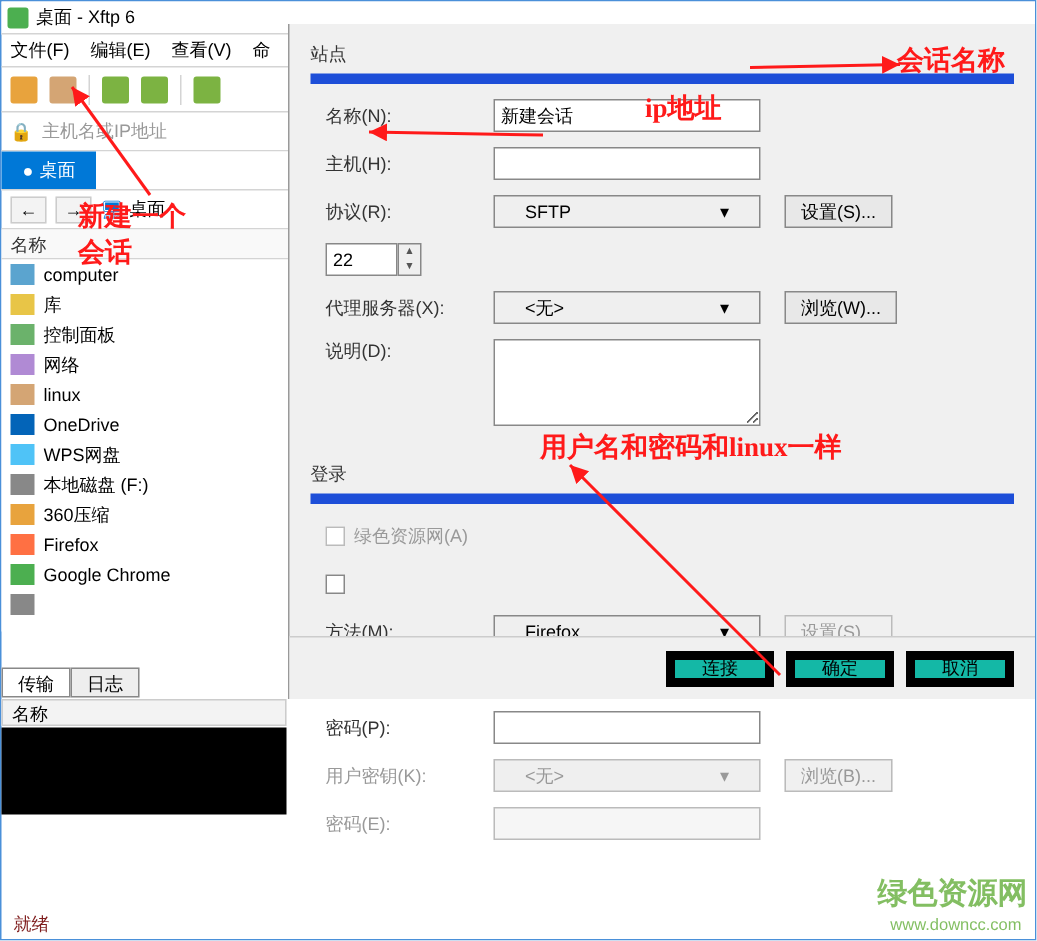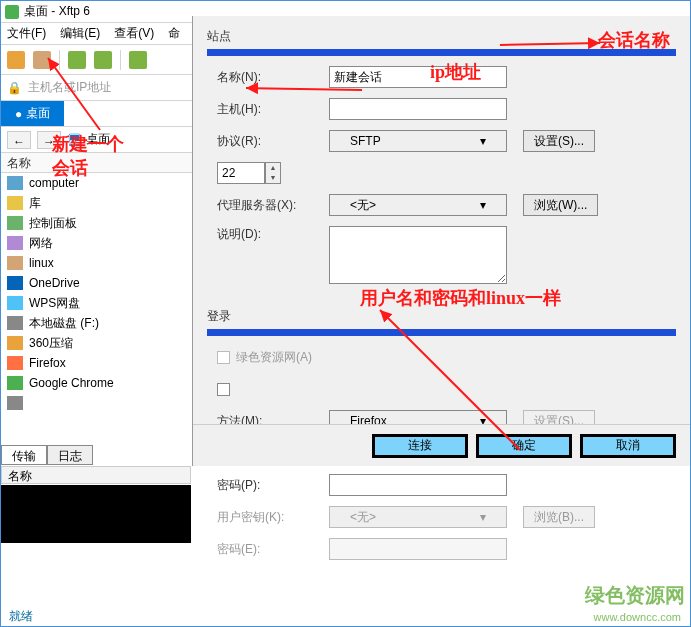--- a/index.html
+++ b/index.html
@@ -35,39 +35,39 @@
 .i-wps{background:#4fc3f7}
 .i-hdd{background:#888}
 .i-360{background:#e8a33d}
 .i-ff{background:#ff7043}
 .i-gc{background:#4caf50}
 .black{position:absolute;left:1px;top:445px;width:190px;height:103px;background:#000}
 .tabs2{position:absolute;left:1px;top:445px;display:flex;height:20px}
 .tabs2 .t{padding:2px 10px;border:1px solid #888;background:#eee}
 .tabs2 .t.act{background:#fff}
 .hdr2{position:absolute;left:1px;top:466px;width:190px;height:18px;background:#f3f3f3;border:1px solid #ccc;padding:1px 6px}
-.status{position:absolute;left:1px;bottom:1px;height:20px;padding:2px 8px;color:#0369a1}
+.status{position:absolute;left:1px;bottom:1px;height:20px;padding:2px 8px;color:#7f1d1d}
 .dlg{position:absolute;left:192px;top:16px;width:498px;height:450px;background:#f0f0f0;border-left:1px solid #999}
 .grp{margin:8px 14px}
 .grp-h{color:#333;padding:4px 0}
 .grp-body{border-top:7px solid #1d4ed8;padding:10px 4px 2px 10px}
 .row{display:flex;align-items:center;margin-bottom:10px;min-height:22px}
 .lbl{width:112px;color:#333}
 .lbl.dis{color:#999}
 .inp{height:22px;border:1px solid #888;background:#fff;padding:0 4px;flex:none}
 .sel{height:22px;border:1px solid #888;background:#efefef;padding:0 20px;display:flex;align-items:center;justify-content:space-between}
 .btn{height:22px;border:1px solid #888;background:#e8e8e8;padding:0 10px;display:flex;align-items:center;justify-content:center;min-width:72px}
 .btn.dis{color:#999;border-color:#bbb;background:#f0f0f0}
 .num{width:48px;height:22px;border:1px solid #888;background:#fff;padding:0 4px}
 .spin{width:16px;height:22px;border:1px solid #888;background:#efefef;display:flex;flex-direction:column}
 .spin div{flex:1;font-size:7px;text-align:center;line-height:9px;color:#555}
 .ta{width:178px;height:58px;border:1px solid #888;background:#fff}
 .chk{width:13px;height:13px;border:1px solid #888;background:#fff;margin-right:6px}
 .dlg-btns{position:absolute;left:0;right:0;bottom:0;height:42px;border-top:1px solid #ccc;display:flex;justify-content:flex-end;align-items:center;gap:8px;padding:0 14px;background:#f0f0f0}
-.dbtn{height:24px;border:3px solid #000000;background:#7dd3fc;padding:0 33px;display:flex;align-items:center}
+.dbtn{height:24px;border:6px solid #000000;background:#14b8a6;padding:0 18px;display:flex;align-items:center}
 .ann{position:absolute;color:#ff1a1a;font-weight:bold;font-size:18px;pointer-events:none;font-family:SimSun}
 .arrow{position:absolute;pointer-events:none}
 .watermark{position:absolute;right:6px;bottom:18px;color:#76b852;font-family:Liberation Sans, sans-serif;font-size:20px;font-weight:bold;opacity:.9;text-shadow:0 0 1px #fff}
 .wm-sub{position:absolute;right:10px;bottom:4px;color:#76b852;font-size:11px;opacity:.9}
 </style>
 </head>
 <body>
 
 <div class="win">
   <div class="titlebar">

